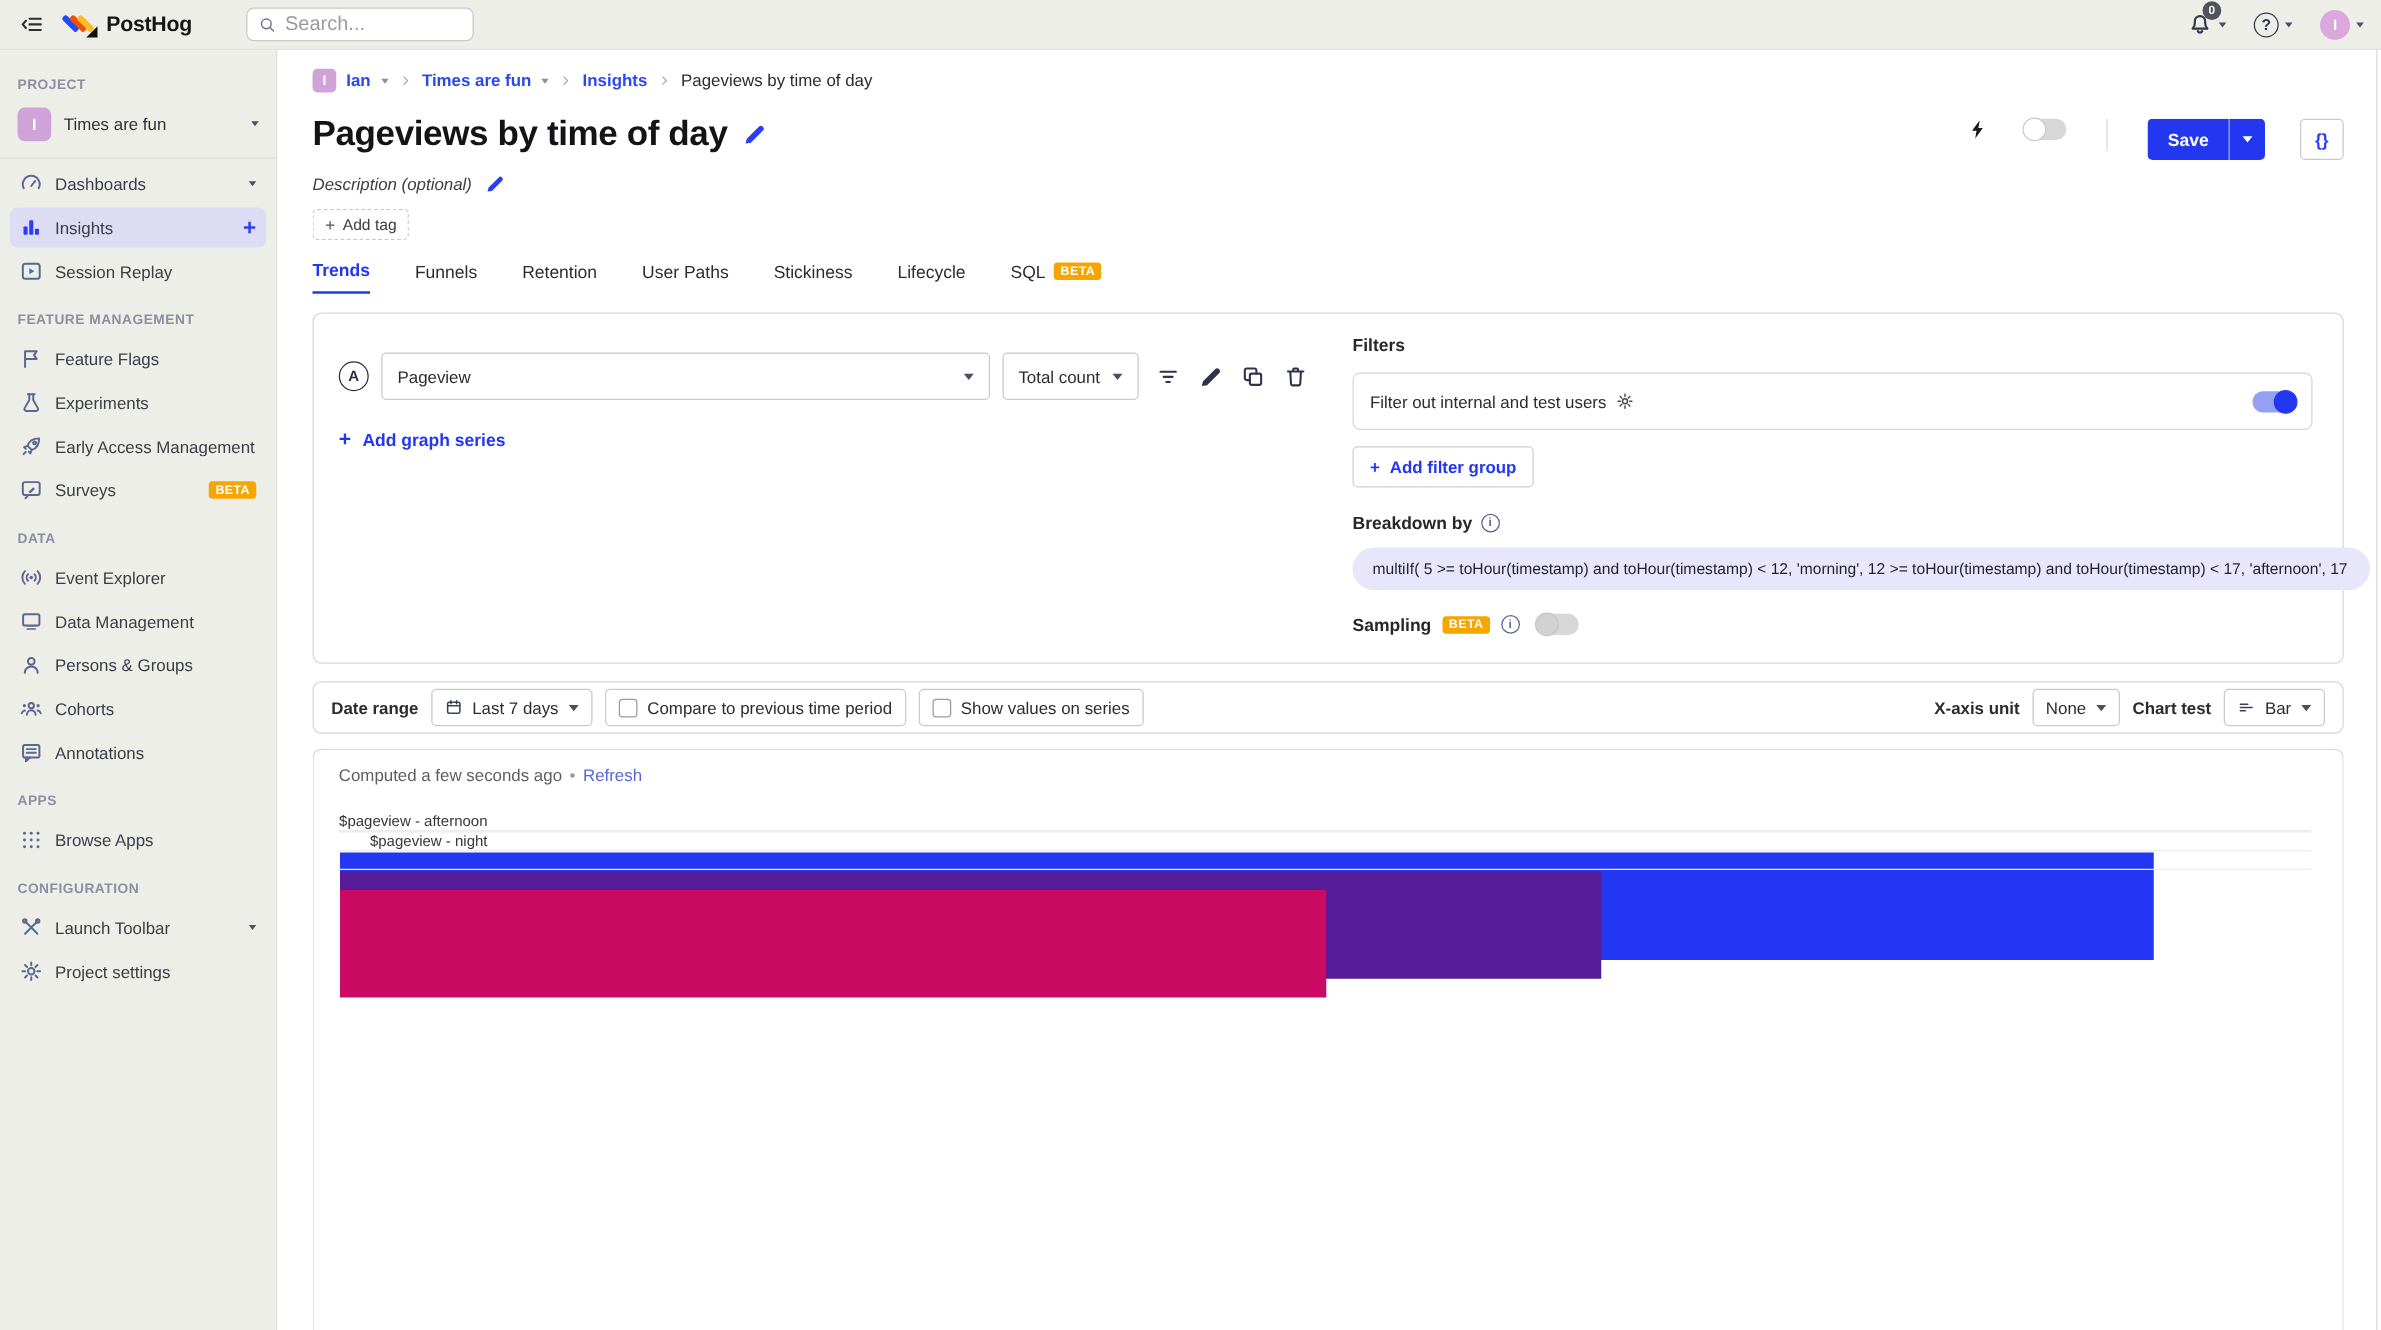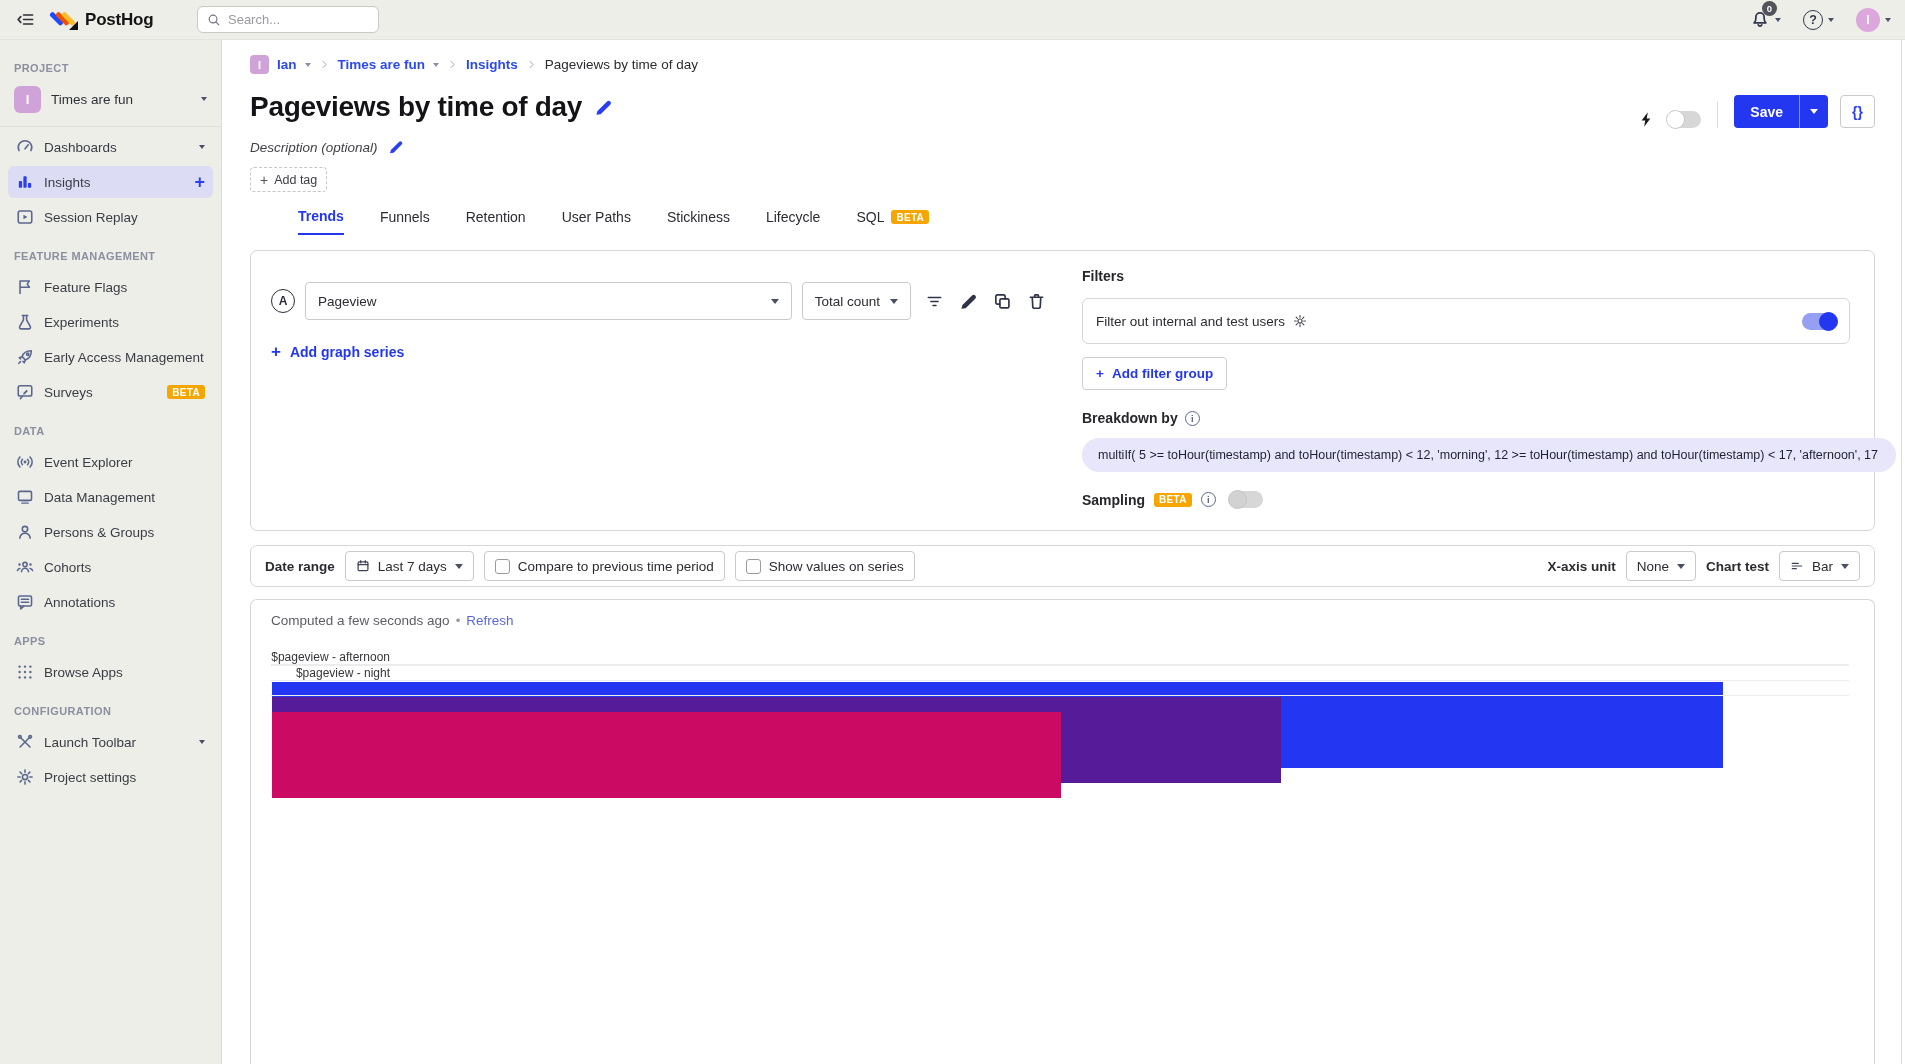--- a/index.html
+++ b/index.html
@@ -11,21 +11,21 @@
   .menu-btn { width:26px; height:26px; display:flex; align-items:center; justify-content:center; color:#2d2d35; cursor:pointer; }
   .logo { display:flex; align-items:center; gap:7px; margin-left:14px; }
   .logo-mark { position:relative; width:26px; height:22px; }
   .logo-mark i { position:absolute; top:2px; width:4.5px; height:16px; border-radius:2px; transform:rotate(-45deg); }
   .logo-mark i:nth-child(1){ left:2px;  background:#1d4aff; }
   .logo-mark i:nth-child(2){ left:8px;  background:#f54e00; }
   .logo-mark i:nth-child(3){ left:14px; background:#f9bd2b; }
   .logo-mark b { position:absolute; right:0; bottom:1px; width:0; height:0; border-left:9px solid transparent; border-bottom:9px solid #111; }
   .logo-text { font-size:17px; font-weight:800; color:#141414; letter-spacing:-.2px; }
   .search-box { margin-left:44px; width:182px; height:27px; background:#fff; border:1px solid #c9cac2; border-radius:6px; display:flex; align-items:center; gap:7px; padding:0 9px; color:#707487; }
-  .search-box input { border:none; outline:none; width:120px; font-size:13px; background:transparent; color:#6d28d9; font-family:inherit; }
+  .search-box input { border:none; outline:none; width:120px; font-size:16px; background:transparent; color:#6d28d9; font-family:inherit; }
   .search-box input::placeholder { color:#9a9aa2; }
   .topbar-right { margin-left:auto; display:flex; align-items:center; gap:22px; }
   .tb-group { display:flex; align-items:center; gap:5px; cursor:pointer; }
   .bell-wrap { position:relative; color:#31374f; }
   .bell-badge { position:absolute; top:-7px; right:-7px; min-width:15px; height:15px; border-radius:8px; background:#52525c; color:#fff; font-size:9.5px; font-weight:700; display:flex; align-items:center; justify-content:center; padding:0 3px; }
   .qmark { width:20px; height:20px; border:1.7px solid #31374f; border-radius:50%; color:#31374f; font-size:12.5px; font-weight:700; display:flex; align-items:center; justify-content:center; }
   .avatar { width:24px; height:24px; border-radius:50%; background:#dba7dd; color:#fff; font-size:12px; font-weight:700; display:flex; align-items:center; justify-content:center; }
   .tri { width:0; height:0; border-left:4px solid transparent; border-right:4px solid transparent; border-top:5px solid #4a4f66; }
   .tri.sm { border-left-width:3.5px; border-right-width:3.5px; border-top-width:4.5px; }
 
@@ -58,21 +58,21 @@
   .crumb-avatar { width:19px; height:19px; border-radius:4px; background:#d0a3d8; color:#fff; font-size:11px; font-weight:700; display:flex; align-items:center; justify-content:center; }
   .crumb-link { color:#2b49f0; font-weight:600; cursor:pointer; }
   .crumb-current { color:#2b2b31; font-weight:500; }
   .crumb-sep { color:#9ba0ab; font-size:14px; }
   .crumb-sep svg { width:11px; height:11px; display:block; }
 
   
   .title-row { display:flex; align-items:flex-start; margin-top:17px; }
   .page-title { font-size:28px; font-weight:700; color:#141418; letter-spacing:-.3px; display:flex; align-items:center; gap:12px; }
   .edit-icn { color:#2b3ef5; font-size:19px; cursor:pointer; }
-  .header-actions { margin-left:auto; display:flex; align-items:flex-end; gap:12px; padding-top:4px; }
+  .header-actions { margin-left:auto; display:flex; align-items:flex-start; gap:28px; padding-top:4px; }
   .toggle { position:relative; width:34px; height:17px; border-radius:9px; background:#d7d7d7; cursor:pointer; flex-shrink:0; }
   .toggle .knob { position:absolute; top:-1px; left:-1px; width:19px; height:19px; border-radius:50%; background:#fff; border:1px solid #c9c9c9; }
   .toggle.on { background:#96a0f2; }
   .toggle.on .knob { left:auto; right:-2px; background:#2336f0; border-color:#2336f0; }
   .toggle.off-gray .knob { background:#d2d2d2; border-color:#c4c4c4; }
   .hdr-divider { width:1px; height:26px; background:#d9d9d9; margin:0 4px; }
   .save-split { display:flex; height:33px; border-radius:4px; overflow:hidden; cursor:pointer; }
   .save-main { background:#2336f0; color:#fff; font-weight:600; font-size:14px; display:flex; align-items:center; padding:0 16px; }
   .save-caret { background:#2336f0; border-left:1px solid rgba(255,255,255,.45); display:flex; align-items:center; padding:0 10px; }
   .save-caret .tri { border-top-color:#fff; }
@@ -80,21 +80,21 @@
   .bolt { color:#1a1a1a; font-size:17px; }
 
   .desc-row { margin-top:11px; display:flex; align-items:center; gap:10px; color:#3f3f45; font-style:italic; }
   .desc-row .edit-icn { font-size:16px; }
   .addtag-btn { margin-top:12px; display:inline-flex; align-items:center; gap:6px; border:1px dashed #c6c6cb; border-radius:4px; height:25px; padding:0 9px; font-size:12.5px; color:#3c3c44; cursor:pointer; background:#fff; }
   .addtag-btn .plus { color:#55555e; font-size:14px; }
 
   
   .tabs { display:flex; gap:36px; margin-top:16px; }
   .tab { font-size:14px; color:#2b2b33; padding-bottom:9px; cursor:pointer; display:flex; align-items:center; gap:7px; }
-  .tab.active { color:#2336f0; font-weight:600; border-bottom:2.5px solid #2336f0;margin-left:48px; }
+  .tab.active { color:#2336f0; font-weight:600; border-bottom:2.5px solid #2336f0; }
 
   
   .qcard { margin-top:15px; border:1px solid #d6d6d9; border-radius:7px; background:#fff; display:flex; padding:17px 24px 22px 20px; gap:36px; overflow:visible; }
   .qcol-left { width:775px; flex-shrink:0; }
   .qcol-right { flex:1; min-width:0; }
   .qhead-row { display:flex; align-items:center; justify-content:space-between; }
   .qhead { font-size:14px; font-weight:600; color:#26262c; }
   .formula-link { display:flex; align-items:center; gap:7px; color:#2336f0; font-weight:600; font-size:13.5px; cursor:pointer; }
   .formula-link .icn { font-size:15px; }
   .series-row { display:flex; align-items:center; gap:10px; margin-top:14px; }

